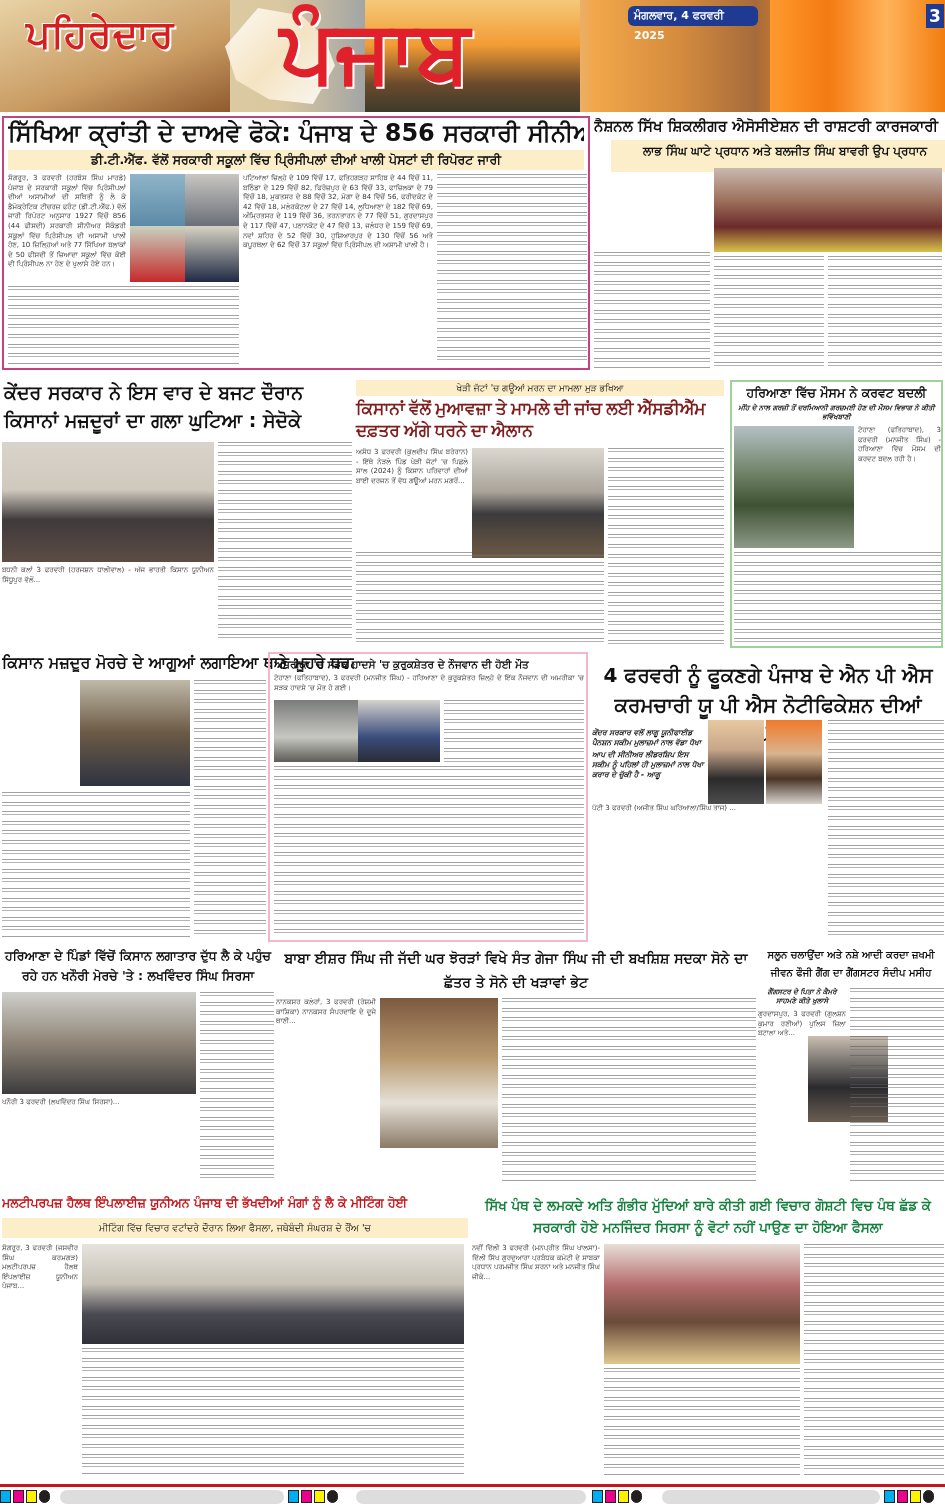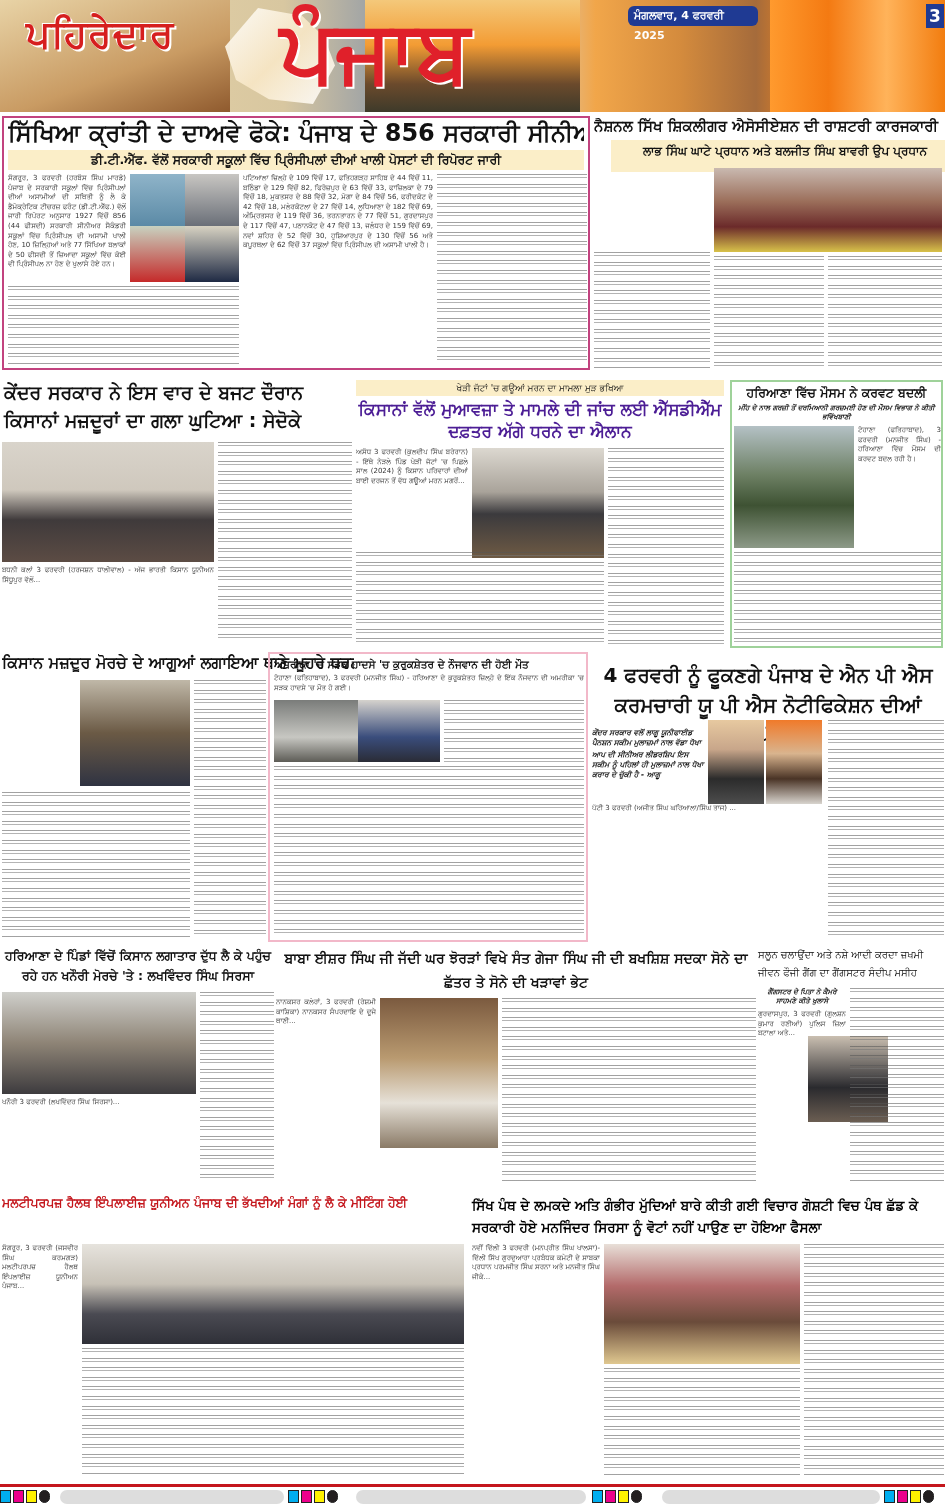--- a/index.html
+++ b/index.html
@@ -67,21 +67,21 @@
 
 <div class="abs" style="left:2px;top:378px;width:352px;height:270px;">
   <div class="abs" style="left:2px;top:0;width:348px;font-size:19px;line-height:28px;font-weight:bold;">ਕੇਂਦਰ ਸਰਕਾਰ ਨੇ ਇਸ ਵਾਰ ਦੇ ਬਜਟ ਦੌਰਾਨ ਕਿਸਾਨਾਂ ਮਜ਼ਦੂਰਾਂ ਦਾ ਗਲਾ ਘੁਟਿਆ : ਸੇਦੋਕੇ</div>
   <div class="photo" style="left:0;top:64px;width:212px;height:120px;background:linear-gradient(180deg,#d9d4cb 0%,#cfc8bd 40%,#3f3a3b 65%,#5c4c44 100%);"></div>
   <div class="abs body-col fill-lines" style="left:216px;top:64px;width:134px;height:200px;"></div>
   <div class="abs body-col" style="left:0;top:188px;width:212px;height:76px;">ਬਧਨੀ ਕਲਾਂ 3 ਫਰਵਰੀ (ਹਰਜਸ਼ਨ ਧਾਲੀਵਾਲ) - ਅੱਜ ਭਾਰਤੀ ਕਿਸਾਨ ਯੂਨੀਅਨ ਸਿੱਧੂਪੁਰ ਵੱਲੋਂ...</div>
 </div>
 
 <div class="abs" style="left:356px;top:380px;width:372px;height:270px;">
   <div class="abs sub-band" style="left:0;top:0;width:368px;height:16px;font-size:9px;line-height:16px;font-weight:normal;">ਖੇੜੀ ਜੱਟਾਂ 'ਚ ਗਊਆਂ ਮਰਨ ਦਾ ਮਾਮਲਾ ਮੁੜ ਭਖਿਆ</div>
-  <div class="abs" style="left:0;top:18px;width:368px;font-size:17px;line-height:22px;font-weight:bold;color:#4c1d95;text-align:center;">ਕਿਸਾਨਾਂ ਵੱਲੋਂ ਮੁਆਵਜ਼ਾ ਤੇ ਮਾਮਲੇ ਦੀ ਜਾਂਚ ਲਈ ਐੱਸਡੀਐੱਮ ਦਫ਼ਤਰ ਅੱਗੇ ਧਰਨੇ ਦਾ ਐਲਾਨ</div>
+  <div class="abs" style="left:0;top:18px;width:368px;font-size:17px;line-height:22px;font-weight:bold;color:#7f1d1d;text-align:left;font-family:Liberation Serif, serif;">ਕਿਸਾਨਾਂ ਵੱਲੋਂ ਮੁਆਵਜ਼ਾ ਤੇ ਮਾਮਲੇ ਦੀ ਜਾਂਚ ਲਈ ਐੱਸਡੀਐੱਮ ਦਫ਼ਤਰ ਅੱਗੇ ਧਰਨੇ ਦਾ ਐਲਾਨ</div>
   <div class="abs body-col" style="left:0;top:68px;width:112px;height:100px;">ਅਸੰਧ 3 ਫਰਵਰੀ (ਕੁਲਦੀਪ ਸਿੰਘ ਬਰੇਰਾਨ) - ਇੱਥੇ ਨੇੜਲੇ ਪਿੰਡ ਖੇੜੀ ਜੱਟਾਂ 'ਚ ਪਿਛਲੇ ਸਾਲ (2024) ਨੂੰ ਕਿਸਾਨ ਪਰਿਵਾਰਾਂ ਦੀਆਂ ਬਾਈ ਦਰਜਨ ਤੋਂ ਵੱਧ ਗਊਆਂ ਮਰਨ ਮਗਰੋਂ...</div>
   <div class="photo" style="left:116px;top:68px;width:132px;height:110px;background:linear-gradient(180deg,#dcd8d0 0%,#a9a39a 40%,#3b3a3d 60%,#6e5a44 100%);"></div>
   <div class="abs body-col fill-lines" style="left:252px;top:68px;width:116px;height:200px;"></div>
   <div class="abs body-col fill-lines" style="left:0;top:172px;width:248px;height:96px;"></div>
 </div>
 
 <div class="abs frame-green" style="left:730px;top:380px;width:213px;height:268px;">
   <div class="abs hl" style="left:2px;top:4px;width:205px;font-size:12.5px;text-align:center;">ਹਰਿਆਣਾ ਵਿੱਚ ਮੌਸਮ ਨੇ ਕਰਵਟ ਬਦਲੀ</div>
   <div class="abs" style="left:4px;top:22px;width:201px;font-size:7px;line-height:9px;font-weight:bold;font-style:italic;text-align:center;">ਮੀਂਹ ਦੇ ਨਾਲ ਗਰਜ਼ੀ ਤੋਂ ਦਰਮਿਆਨੀ ਗਰਜ਼ਮਈ ਹੋਣ ਦੀ ਮੌਸਮ ਵਿਭਾਗ ਨੇ ਕੀਤੀ ਭਵਿੱਖਬਾਣੀ</div>
   <div class="photo" style="left:2px;top:44px;width:120px;height:122px;background:linear-gradient(180deg,#b4c1c5 0%,#6d8064 40%,#3e5233 65%,#8d9a88 100%);"></div>
@@ -125,36 +125,37 @@
 </div>
 
 <div class="abs" style="left:276px;top:946px;width:480px;height:240px;">
   <div class="abs" style="left:0;top:0;width:480px;font-size:14px;line-height:24px;font-weight:bold;text-align:center;">ਬਾਬਾ ਈਸ਼ਰ ਸਿੰਘ ਜੀ ਜੱਦੀ ਘਰ ਝੋਰੜਾਂ ਵਿਖੇ ਸੰਤ ਗੇਜਾ ਸਿੰਘ ਜੀ ਦੀ ਬਖਸ਼ਿਸ਼ ਸਦਕਾ ਸੋਨੇ ਦਾ ਛੱਤਰ ਤੇ ਸੋਨੇ ਦੀ ਖੜਾਵਾਂ ਭੇਟ</div>
   <div class="abs body-col" style="left:0;top:52px;width:100px;height:184px;">ਨਾਨਕਸਰ ਕਲੇਰਾਂ, 3 ਫਰਵਰੀ (ਰੇਸ਼ਮੀ ਕਾਸ਼ਿਕਾ) ਨਾਨਕਸਰ ਸੰਪਰਦਾਇ ਦੇ ਦੂਜੇ ਥਾਣੀ...</div>
   <div class="photo" style="left:104px;top:52px;width:118px;height:150px;background:linear-gradient(180deg,#7b5a3f,#b99a70 40%,#e6e1d8 70%,#8a7a66);"></div>
   <div class="abs body-col fill-lines" style="left:226px;top:52px;width:254px;height:184px;"></div>
 </div>
 
 <div class="abs" style="left:758px;top:946px;width:186px;height:240px;">
-  <div class="abs" style="left:0;top:0;width:186px;font-size:10px;line-height:18px;font-weight:normal;">ਸਲੂਨ ਚਲਾਉਂਦਾ ਅਤੇ ਨਸ਼ੇ ਆਦੀ ਕਰਦਾ ਜ਼ਖਮੀ ਜੀਵਨ ਫੌਜੀ ਗੈਂਗ ਦਾ ਗੈਂਗਸਟਰ ਸੰਦੀਪ ਮਸੀਹ</div>
+  <div class="abs" style="left:0;top:0;width:186px;font-size:10px;line-height:18px;font-weight:bold;text-align:center;">ਸਲੂਨ ਚਲਾਉਂਦਾ ਅਤੇ ਨਸ਼ੇ ਆਦੀ ਕਰਦਾ ਜ਼ਖਮੀ ਜੀਵਨ ਫੌਜੀ ਗੈਂਗ ਦਾ ਗੈਂਗਸਟਰ ਸੰਦੀਪ ਮਸੀਹ</div>
   <div class="abs" style="left:0;top:42px;width:88px;font-size:7px;line-height:9px;font-weight:bold;font-style:italic;text-align:center;">ਗੈਂਗਸਟਰ ਦੇ ਪਿਤਾ ਨੇ ਕੈਮਰੇ ਸਾਹਮਣੇ ਕੀਤੇ ਖੁਲਾਸੇ</div>
   <div class="abs body-col" style="left:0;top:64px;width:88px;height:172px;">ਗੁਰਦਾਸਪੁਰ, 3 ਫਰਵਰੀ (ਗੁਲਸ਼ਨ ਕੁਮਾਰ ਰਣੀਆਂ) ਪੁਲਿਸ ਜ਼ਿਲਾ ਬਟਾਲਾ ਅਤੇ...</div>
   <div class="photo" style="left:50px;top:90px;width:80px;height:86px;background:linear-gradient(180deg,#cabfb1,#2a2a2e 60%,#6b5e52);"></div>
   <div class="abs body-col fill-lines" style="left:92px;top:42px;width:94px;height:194px;"></div>
 </div>
 
 <div class="abs" style="left:2px;top:1194px;width:466px;height:286px;text-decoration:underline;">
   <div class="abs hl" style="left:0;top:2px;width:466px;font-size:12.5px;color:#c4161c;">ਮਲਟੀਪਰਪਜ਼ ਹੈਲਥ ਇੰਪਲਾਈਜ਼ ਯੂਨੀਅਨ ਪੰਜਾਬ ਦੀ ਭੱਖਦੀਆਂ ਮੰਗਾਂ ਨੂੰ ਲੈ ਕੇ ਮੀਟਿੰਗ ਹੋਈ</div>
+  <div class="abs sub-band" style="left:0;top:24px;width:466px;height:20px;font-size:9.5px;line-height:20px;font-weight:normal;">ਮੀਟਿੰਗ ਵਿੱਚ ਵਿਚਾਰ ਵਟਾਂਦਰੇ ਦੌਰਾਨ ਲਿਆ ਫੈਸਲਾ, ਜਥੇਬੰਦੀ ਸੰਘਰਸ਼ ਦੇ ਰੌਂਅ 'ਚ</div>
   <div class="abs body-col" style="left:0;top:50px;width:76px;height:232px;">ਸੰਗਰੂਰ, 3 ਫਰਵਰੀ (ਜਸਵੀਰ ਸਿੰਘ ਕਰਮਗੜ) ਮਲਟੀਪਰਪਜ਼ ਹੈਲਥ ਇੰਪਲਾਈਜ਼ ਯੂਨੀਅਨ ਪੰਜਾਬ...</div>
   <div class="photo" style="left:80px;top:50px;width:382px;height:100px;background:linear-gradient(180deg,#e6e3dd 0%,#c7c1b6 40%,#4a4a52 70%,#2f3038);"></div>
   <div class="abs body-col fill-lines" style="left:80px;top:154px;width:382px;height:128px;"></div>
 </div>
 
 <div class="abs" style="left:472px;top:1194px;width:472px;height:286px;">
-  <div class="abs" style="left:0;top:0;width:472px;font-size:13.5px;line-height:22px;font-weight:bold;color:#000000;text-align:left;">ਸਿੱਖ ਪੰਥ ਦੇ ਲਮਕਦੇ ਅਤਿ ਗੰਭੀਰ ਮੁੱਦਿਆਂ ਬਾਰੇ ਕੀਤੀ ਗਈ ਵਿਚਾਰ ਗੋਸ਼ਟੀ ਵਿਚ ਪੰਥ ਛੱਡ ਕੇ ਸਰਕਾਰੀ ਹੋਏ ਮਨਜਿੰਦਰ ਸਿਰਸਾ ਨੂੰ ਵੋਟਾਂ ਨਹੀਂ ਪਾਉਣ ਦਾ ਹੋਇਆ ਫੈਸਲਾ</div>
+  <div class="abs" style="left:0;top:0;width:472px;font-size:13.5px;line-height:22px;font-weight:bold;color:#15803d;text-align:center;">ਸਿੱਖ ਪੰਥ ਦੇ ਲਮਕਦੇ ਅਤਿ ਗੰਭੀਰ ਮੁੱਦਿਆਂ ਬਾਰੇ ਕੀਤੀ ਗਈ ਵਿਚਾਰ ਗੋਸ਼ਟੀ ਵਿਚ ਪੰਥ ਛੱਡ ਕੇ ਸਰਕਾਰੀ ਹੋਏ ਮਨਜਿੰਦਰ ਸਿਰਸਾ ਨੂੰ ਵੋਟਾਂ ਨਹੀਂ ਪਾਉਣ ਦਾ ਹੋਇਆ ਫੈਸਲਾ</div>
   <div class="abs body-col" style="left:0;top:50px;width:128px;height:232px;">ਨਵੀਂ ਦਿੱਲੀ 3 ਫਰਵਰੀ (ਮਨਪ੍ਰੀਤ ਸਿੰਘ ਖਾਲਸਾ)- ਦਿੱਲੀ ਸਿੱਖ ਗੁਰਦੁਆਰਾ ਪ੍ਰਬੰਧਕ ਕਮੇਟੀ ਦੇ ਸਾਬਕਾ ਪ੍ਰਧਾਨ ਪਰਮਜੀਤ ਸਿੰਘ ਸਰਨਾ ਅਤੇ ਮਨਜੀਤ ਸਿੰਘ ਜੀਕੇ...</div>
   <div class="photo" style="left:132px;top:50px;width:196px;height:120px;background:linear-gradient(180deg,#e8dfd8 0%,#b36a6a 35%,#6a4b3a 65%,#e0c890);"></div>
   <div class="abs body-col fill-lines" style="left:132px;top:174px;width:196px;height:108px;"></div>
   <div class="abs body-col fill-lines" style="left:332px;top:50px;width:140px;height:232px;"></div>
 </div>
 
 <div class="abs red-rule"></div>
 <div id="footer-marks">
     <div class="reg" style="left: 0px; background: rgb(0, 174, 239);"></div>
     <div class="reg" style="left: 13px; background: rgb(236, 0, 140);"></div>

